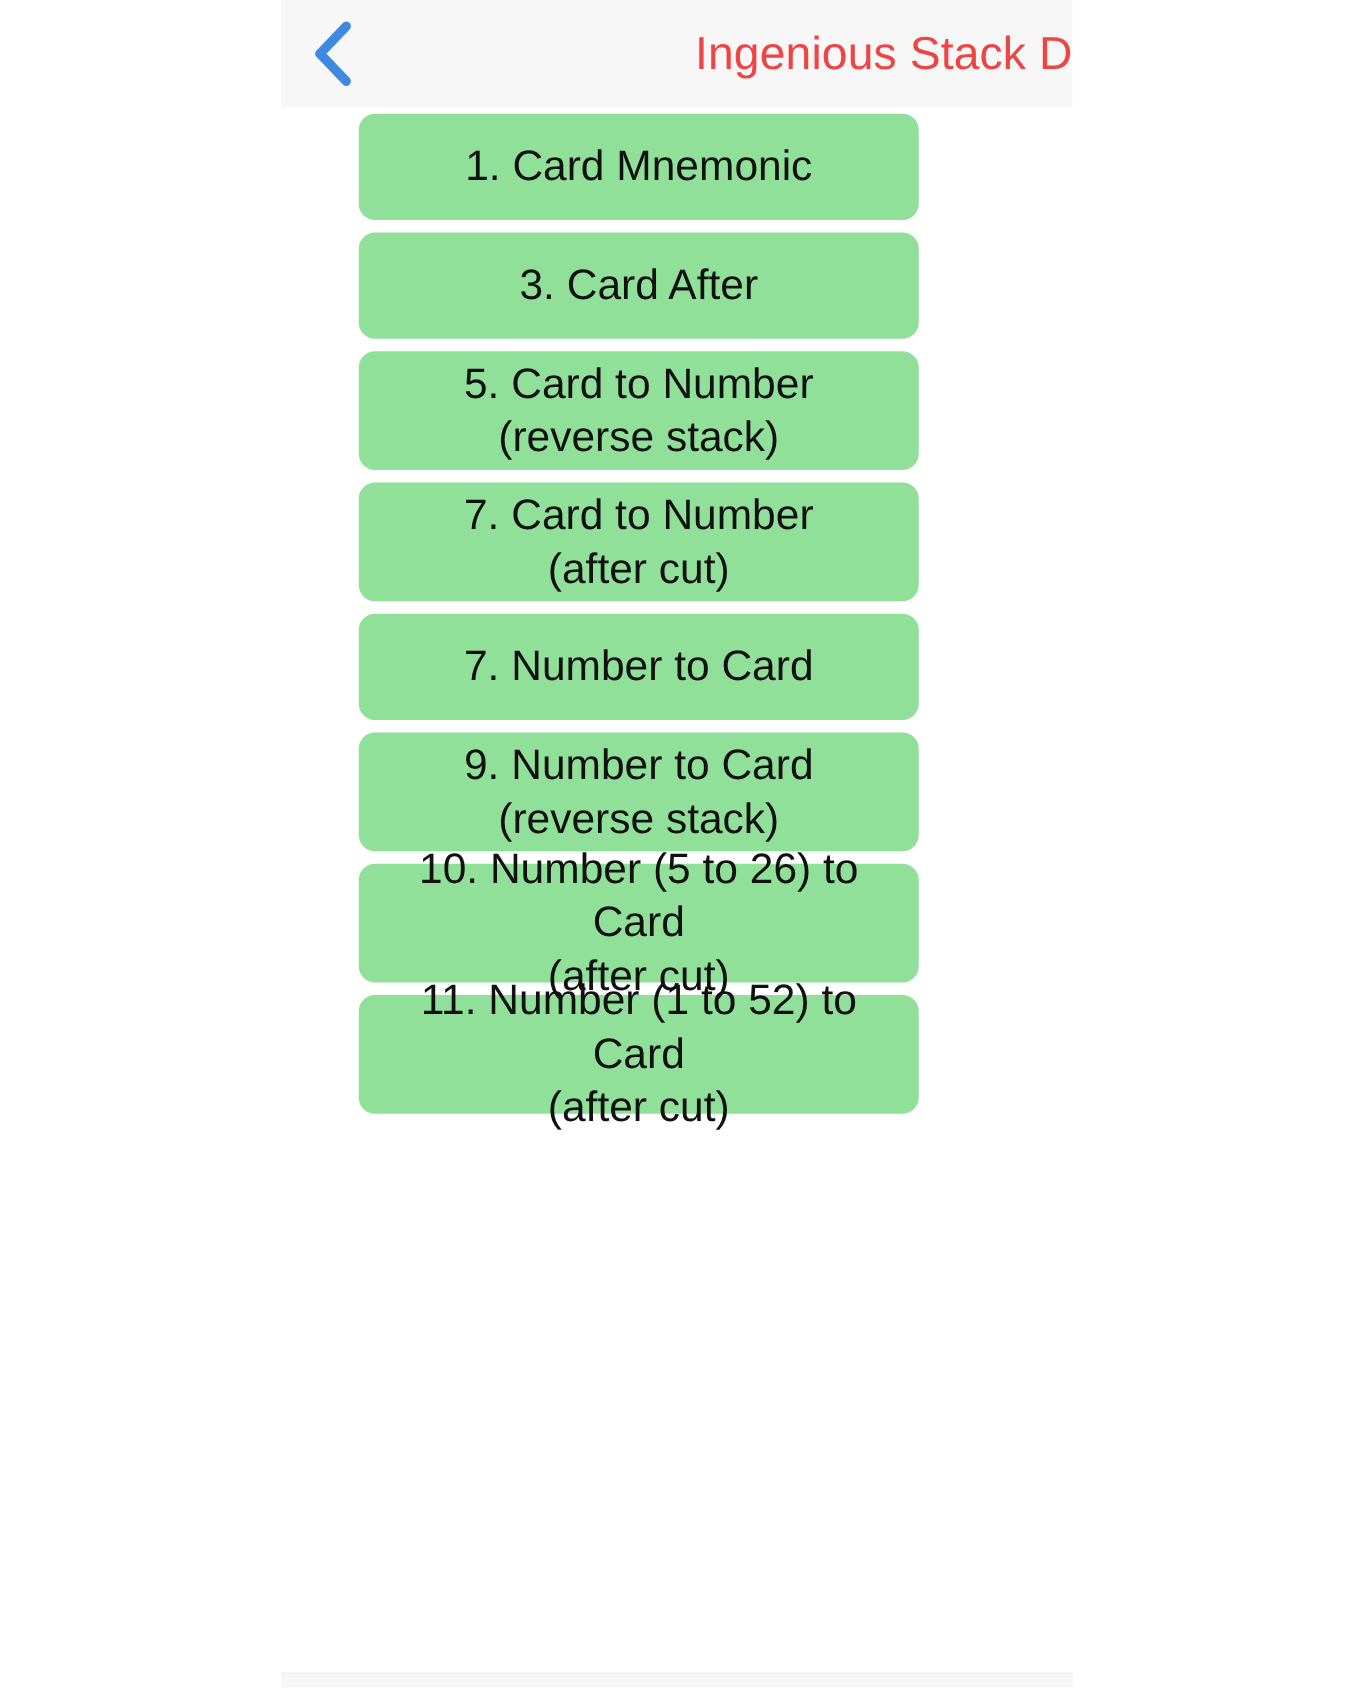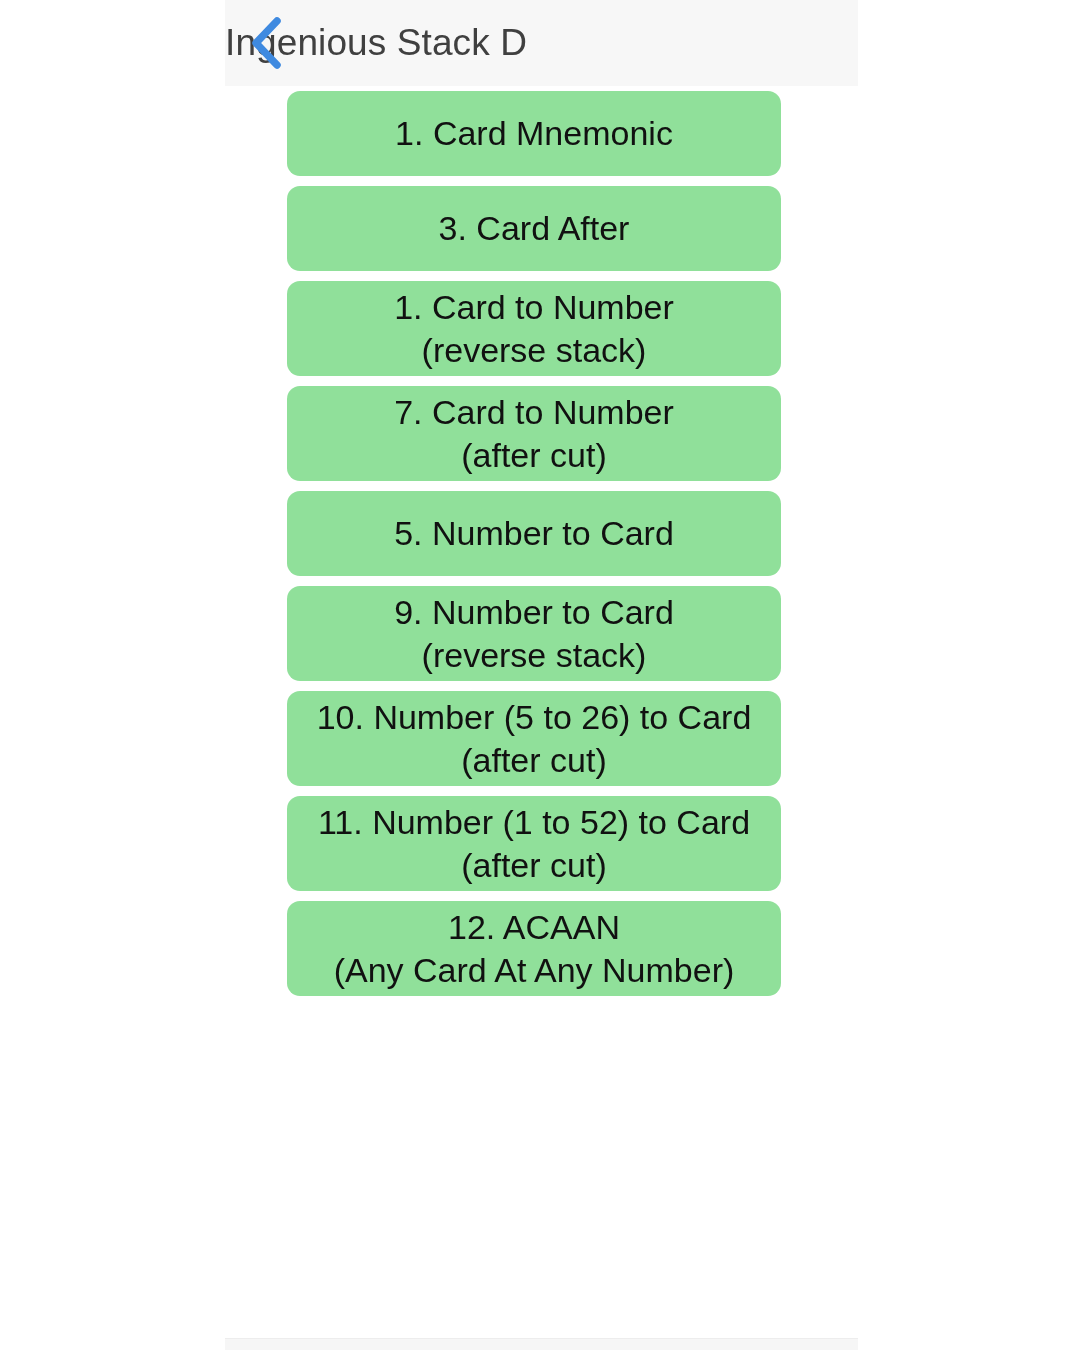--- a/index.html
+++ b/index.html
@@ -49,40 +49,40 @@
     background: transparent;
     border: none;
     padding: 0;
   }
   .back-button svg {
     display: block;
   }
 
   .nav-title {
     width: 100%;
-    text-align: left;
+    text-align: right;
     font-size: 37px;
     line-height: 86px;
-    color: #404040;
+    color: #ef4444;
     font-weight: 400;
     letter-spacing: 0.1px;
     white-space: nowrap;
     -webkit-font-smoothing: antialiased;
   }
 
   
   .menu-list {
     position: absolute;
     left: 287px;
     top: 91px;
     width: 534px;
   }
 
   .menu-button {
-    width: 494px;
+    width: 448px;
     background: #90e09a;
     border: none;
     border-radius: 13px;
     margin-bottom: 10px;
     padding: 3px;
     display: flex;
     align-items: center;
     justify-content: center;
     cursor: pointer;
     box-sizing: border-box;
@@ -141,50 +141,46 @@
     </button>
 
 
     <button class="menu-button one-line">
       <span class="menu-label">3. Card After</span>
     </button>
 
 
 
     <button class="menu-button two-line">
-      <span class="menu-label">1. Card to Number
+      <span class="menu-label">5. Card to Number
 (reverse stack)</span>
     </button>
 
     <button class="menu-button two-line">
       <span class="menu-label">7. Card to Number
 (after cut)</span>
     </button>
 
     <button class="menu-button one-line">
-      <span class="menu-label">5. Number to Card</span>
+      <span class="menu-label">7. Number to Card</span>
     </button>
 
     <button class="menu-button two-line">
       <span class="menu-label">9. Number to Card
 (reverse stack)</span>
     </button>
 
     <button class="menu-button two-line">
       <span class="menu-label">10. Number (5 to 26) to Card
 (after cut)</span>
     </button>
 
     <button class="menu-button two-line">
       <span class="menu-label">11. Number (1 to 52) to Card
 (after cut)</span>
     </button>
 
-    <button class="menu-button two-line">
-      <span class="menu-label">12. ACAAN
-(Any Card At Any Number)</span>
-    </button>
 
   </div>
 
   <div class="bottom-strip"></div>
 
 </div>
 
 </body></html>

